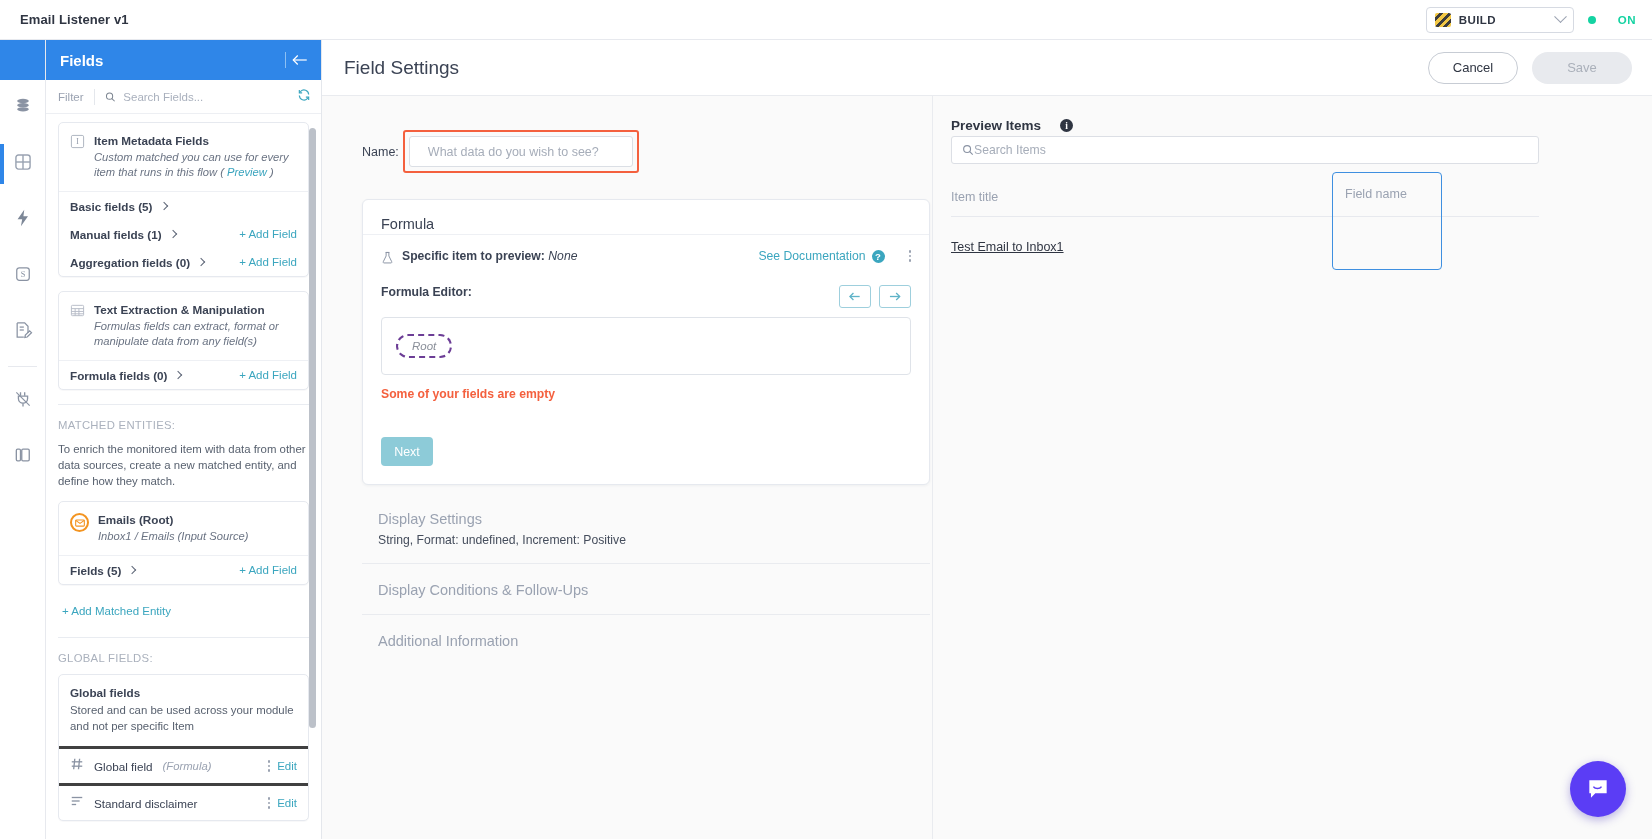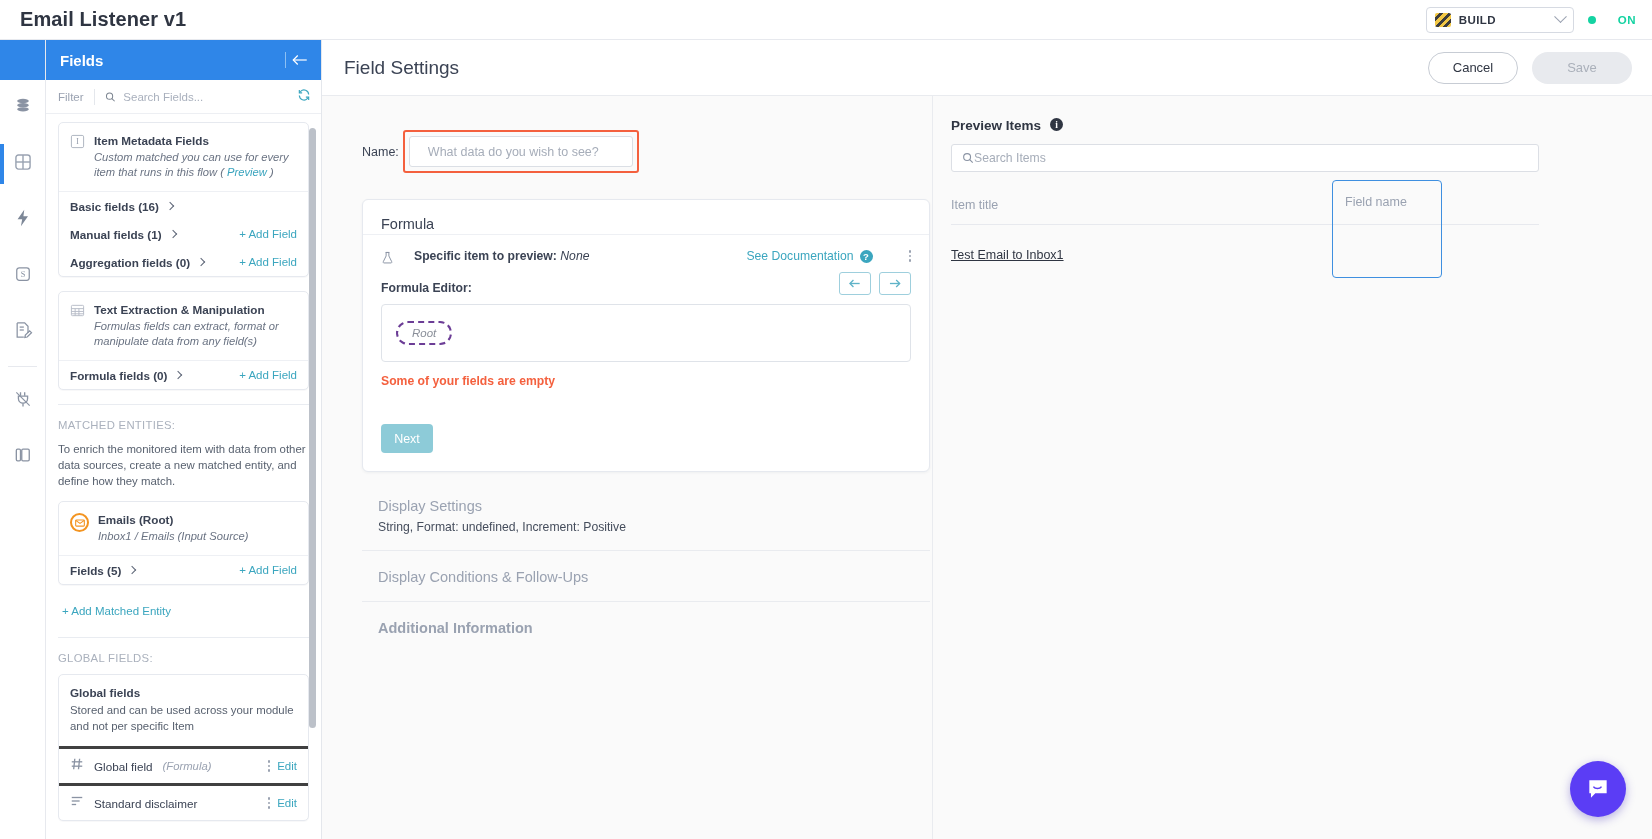--- a/index.html
+++ b/index.html
@@ -10,21 +10,21 @@
     overflow: hidden;
   }
 
   
   .topbar {
     position: absolute; top: 0; left: 0; width: 1652px; height: 40px;
     background: #ffffff; border-bottom: 1px solid #e7e9ee;
     display: flex; align-items: center;
   }
   .app-title {
-    margin-left: 20px; font-size: 20px; font-weight: 700; color: #2f3542;
+    margin-left: 20px; font-size: 13px; font-weight: 700; color: #2f3542;
     letter-spacing: .1px;
   }
   .topbar-right {
     margin-left: auto; display: flex; align-items: center; gap: 14px; padding-right: 16px;
   }
   .env-select {
     width: 148px; height: 26px; border: 1px solid #d6dae2; border-radius: 4px;
     background: #fff; display: flex; align-items: center; padding: 0 8px; gap: 8px;
   }
   .stripe-icon {
@@ -158,30 +158,30 @@
     font-family: "Liberation Sans", sans-serif;
   }
   .name-input::placeholder { color: #a6adb9; }
 
   .formula-card {
     width: 568px; background: #fff; border: 1px solid #e6e9ef; border-radius: 6px;
     box-shadow: 0 1px 3px rgba(20,30,50,.05);
   }
   .fc-title { font-size: 14.5px; color: #3b4354; padding: 16px 18px 2px 18px; border-bottom: 1px solid #eef0f4; }
   .fc-body { padding: 14px 18px 18px 18px; }
-  .fc-line1 { display: flex; align-items: center; gap: 20px; }
+  .fc-line1 { display: flex; align-items: center; gap: 8px; }
   .flask { width: 13px; height: 13px; flex: 0 0 auto; }
   .fc-spec { font-size: 12.2px; font-weight: 700; color: #3b4354; }
   .fc-spec em { font-weight: 400; font-style: italic; }
   .fc-doc { margin-left: auto; display: flex; align-items: flex-end; gap: 6px; }
   .doc-link { font-size: 12.2px; color: #3ba6bf; }
   .q-icon { width: 13px; height: 13px; border-radius: 50%; background: #3ba6bf; color: #fff; font-size: 9.5px; display: flex; align-items: center; justify-content: center; font-weight: 700; }
   .fc-kebab { margin-left: 16px; }
 
-  .fc-line2 { display: flex; align-items: flex-end; margin-top: 9px; }
+  .fc-line2 { display: flex; align-items: flex-start; margin-top: 22px; }
   .fc-editor-label { font-size: 12.2px; font-weight: 700; color: #3b4354; }
   .nav-btns { margin-left: auto; display: flex; gap: 8px; }
   .nav-btn {
     width: 32px; height: 23px; border: 1px solid #9ecfdd; border-radius: 3px; background: #fff;
     display: flex; align-items: center; justify-content: center; color: #5fb3c8; cursor: pointer;
   }
   .editor-box {
     margin-top: 9px; height: 58px; border: 1px solid #dfe3e9; border-radius: 4px; background: #fff;
     display: flex; align-items: center; padding-left: 14px;
   }
@@ -195,21 +195,21 @@
     background: #8dcbd8; color: #fff; font-size: 12.5px;
     font-family: "Liberation Sans", sans-serif; cursor: pointer;
   }
 
   .accordion { width: 568px; margin-top: 8px; }
   .acc-item { padding: 18px 2px 16px 16px; border-bottom: 1px solid #e9ebef; }
   .acc-title { font-size: 14.5px; color: #9aa2b1; }
   .acc-sub { font-size: 12.2px; color: #454d5c; margin-top: 6px; }
 
   
-  .pv-head { display: flex; align-items: flex-start; gap: 9px; margin-bottom: 11px; }
+  .pv-head { display: flex; align-items: center; gap: 19px; margin-bottom: 3px; }
   .pv-title { font-size: 13.5px; font-weight: 700; color: #2f3542; }
   .info-icon {
     width: 13px; height: 13px; border-radius: 50%; background: #2f3542; color: #fff;
     font-size: 9.5px; font-weight: 700; display: flex; align-items: center; justify-content: center;
     font-family: "Liberation Serif", serif;
   }
   .pv-search {
     width: 588px; height: 28px; border: 1px solid #dcdfe5; border-radius: 3px; background: #fff;
     display: flex; align-items: center; gap: 0; padding: 0 10px;
   }
@@ -368,21 +368,21 @@
             <rect x="1.5" y="1.5" width="13" height="13" rx="1.5"></rect>
             <text x="8" y="11" font-size="8" fill="#8a93a3" stroke="none" text-anchor="middle" font-family="Liberation Serif, serif">I</text>
           </svg>
         </span>
         <span>
           <div class="card-h-title">Item Metadata Fields</div>
           <div class="card-h-sub"><span>Custom matched you can use for every item that runs in this flow ( </span><span class="link">Preview</span><span> )</span></div>
         </span>
       </div>
       <div class="card-row">
-        <span class="row-label">Basic fields (16)</span>
+        <span class="row-label">Basic fields (5)</span>
         <span class="chev-right"></span>
         <span class="add-field"></span>
       </div>
       <div class="card-row">
         <span class="row-label">Manual fields (1)</span>
         <span class="chev-right"></span>
         <span class="add-field">+ Add Field</span>
       </div>
       <div class="card-row">
         <span class="row-label">Aggregation fields (0)</span>
@@ -572,21 +572,21 @@
       </div>
 
       <div class="accordion">
         <div class="acc-item">
           <div class="acc-title">Display Settings</div>
           <div class="acc-sub">String, Format: undefined, Increment: Positive</div>
         </div>
         <div class="acc-item">
           <div class="acc-title">Display Conditions &amp; Follow-Ups</div>
         </div>
-        <div class="acc-item" style="border-bottom:0;font-weight:bold;">
+        <div class="acc-item" style="border-bottom:0;">
           <div class="acc-title">Additional Information</div>
         </div>
       </div>
     </div>
 
     <div class="col-sep"></div>
 
     <div class="col-right">
       <div class="pv-head">
         <span class="pv-title">Preview Items</span>

